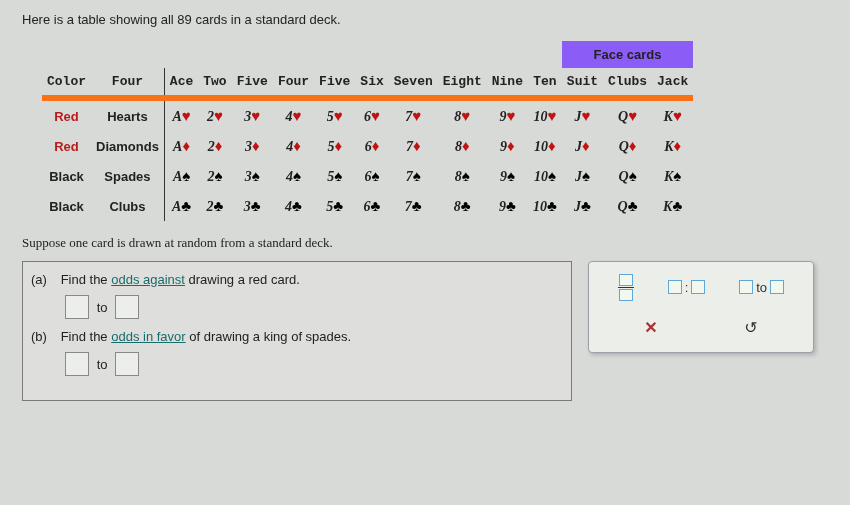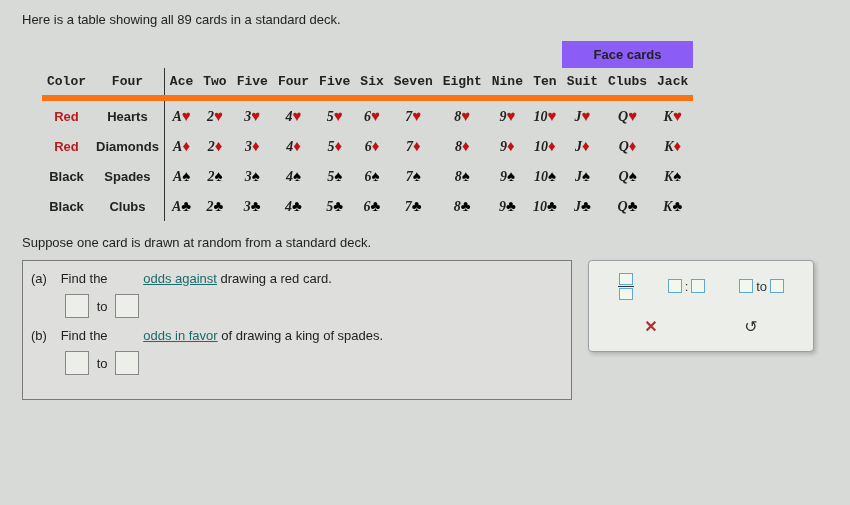--- a/index.html
+++ b/index.html
@@ -28,32 +28,32 @@
     background: #8b5cf6;
     font-weight: bold;
   }
   .color-col, .suit-col { font-weight: bold; text-align: right; padding-right:10px;}
   .color-col.red { color:#b91c1c; }
   .vline { border-right: 1px solid #333; }
   .hline-bottom th { border-bottom: 6px solid #f97316; font-family: Liberation Mono, monospace; }
   .card { font-family: Georgia, 'Times New Roman', serif; font-style: italic; font-weight: bold; font-size:14px;}
   .red-suit { color: #c21313; }
   .black-suit { color: #000; }
-  .prompt { margin: 2px 0 10px 0; }
+  .prompt { margin: 2px 0 10px 0; font-family: Liberation Serif, serif; }
   .qa-wrap { display:flex; gap:16px; align-items:flex-start; }
   .qa-box {
     border: 1px solid #7a7a7a;
     background: #dedfdc;
     padding: 6px 10px 14px 8px;
     width: 530px;
   }
   .qrow { margin: 4px 0 10px 0; }
   .qlabel { display:inline-block; width:26px; vertical-align:top;}
   .qtext { display:inline; }
-  .ulink { color:#1a6b6b; text-decoration: underline; margin-left: 32px; }
+  .ulink { color:#1a6b6b; text-decoration: underline; }
   .ans-line { margin: 8px 0 8px 34px; }
   .ibox {
     display:inline-block;
     width: 22px; height: 22px;
     border: 1px solid #888;
     background: #eceee9;
     vertical-align: middle;
   }
   .to-txt { display:inline-block; margin: 0 4px; vertical-align: middle; }
   .tool-panel {

